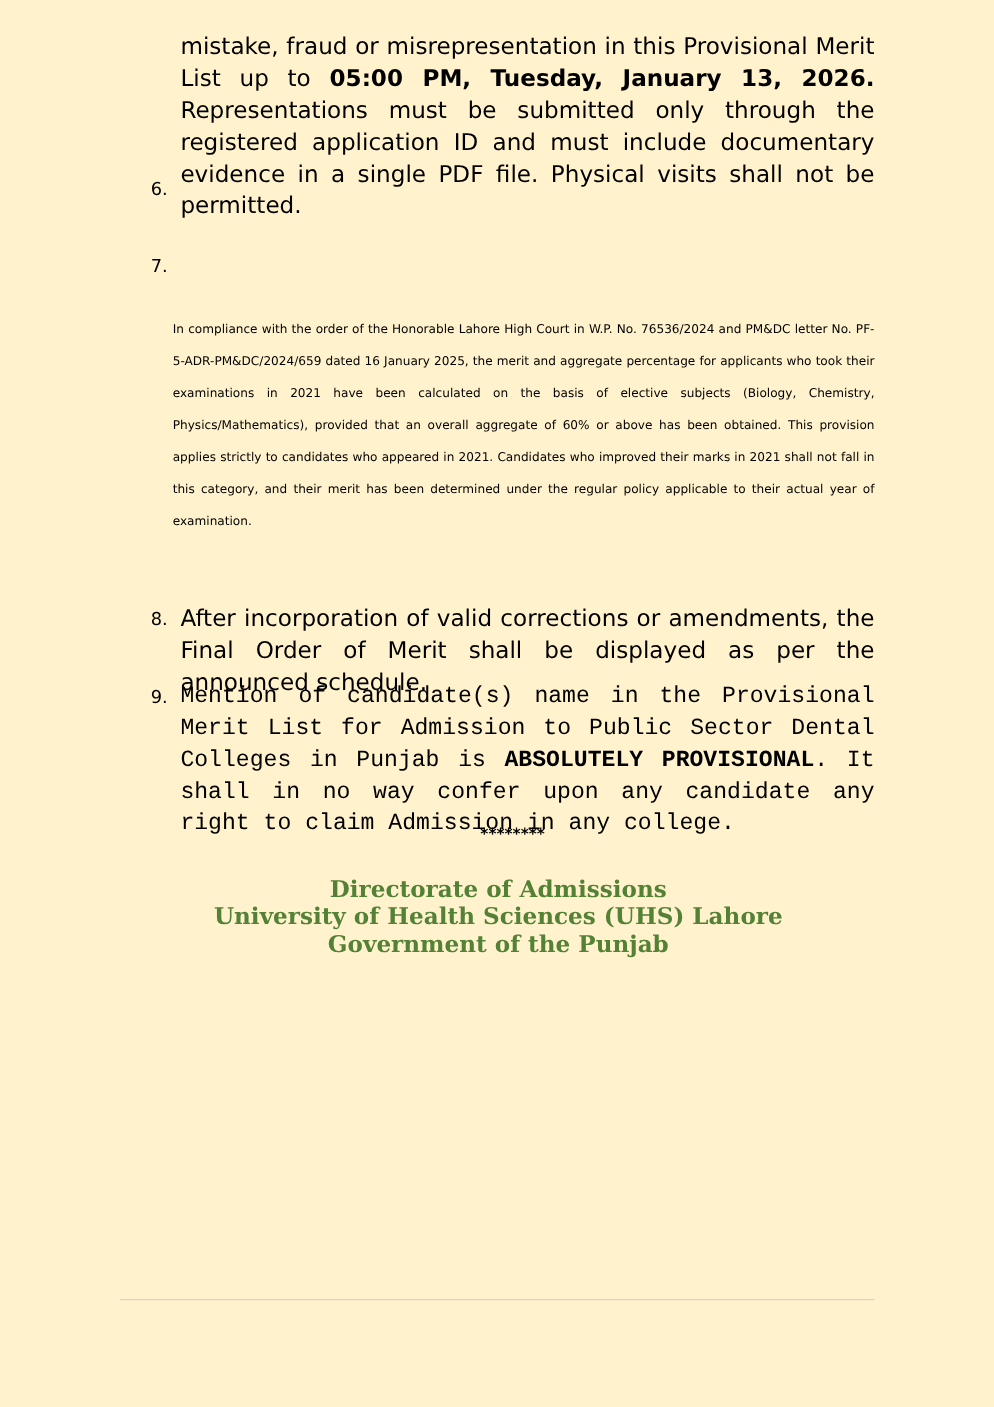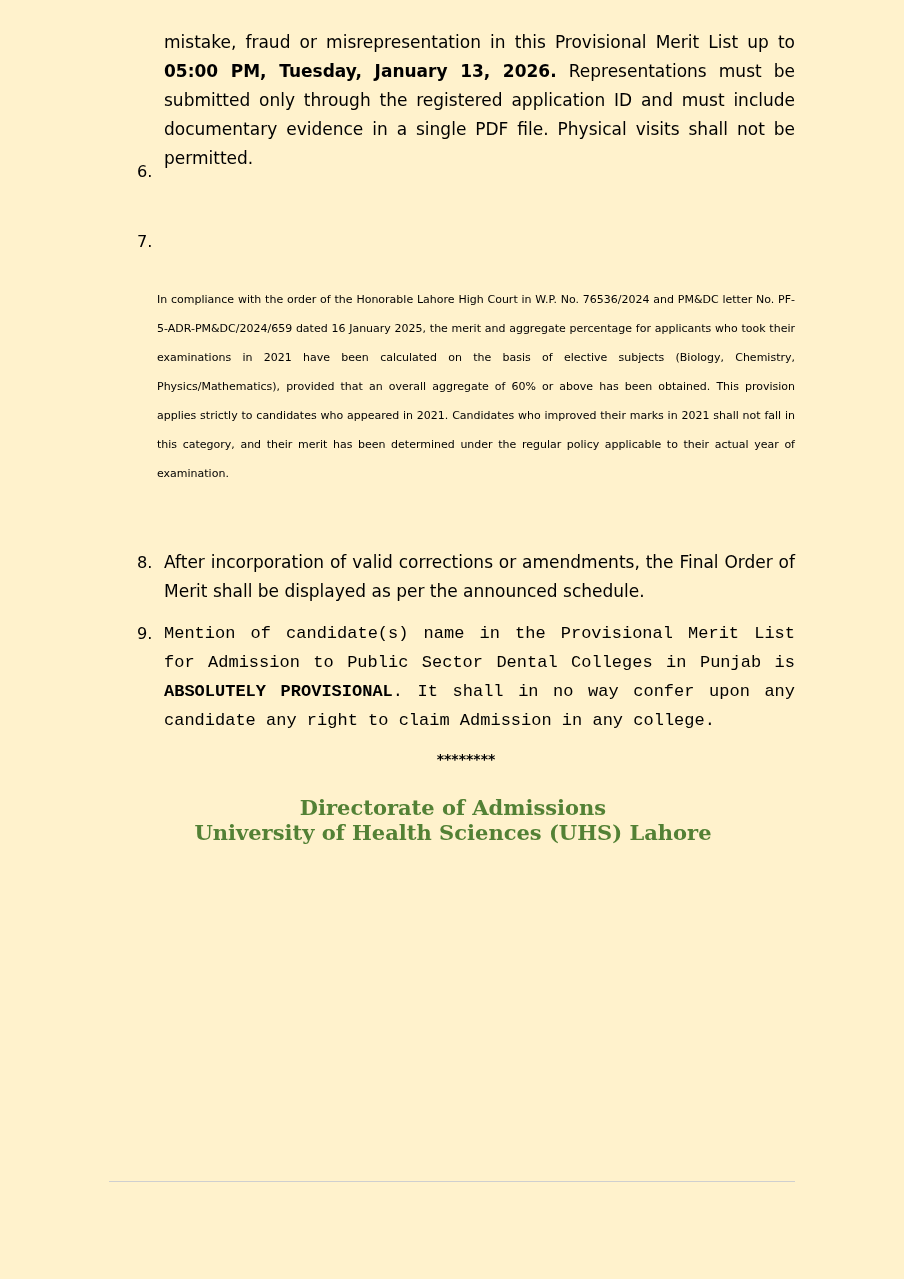--- a/index.html
+++ b/index.html
@@ -22,21 +22,21 @@
       top: 0;
       width: 904px;
       height: 1279px;
     }
     .para {
       position: absolute;
       left: 164px;
       width: 631px;
       line-height: 29px;
       text-align: justify;
-      font-size: 17px;
+      font-size: 21px;
     }
     .num {
       position: absolute;
       left: 137px;
       line-height: 29px;
       font-size: 16.2px;
     }
     .sub-para {
       position: absolute;
       left: 157px;
@@ -98,16 +98,17 @@
   <div class="num" style="top:619px;">9.</div>
   <div class="para" style="top:619px;font-family:Liberation Mono, monospace;">
     <span>Mention of candidate(s) name in the Provisional Merit List for Admission to Public Sector Dental Colleges in Punjab is </span><b>ABSOLUTELY PROVISIONAL</b><span>. It shall in no way confer upon any candidate any right to claim Admission in any college.</span>
   </div>
 
   <div class="stars">********</div>
 
   <div class="signature">
     <div>Directorate of Admissions</div>
     <div>University of Health Sciences (UHS) Lahore</div>
+    <div>Government of the Punjab</div>
   </div>
 
   <div class="footer-rule"></div>
 </div>
 
 </body></html>

